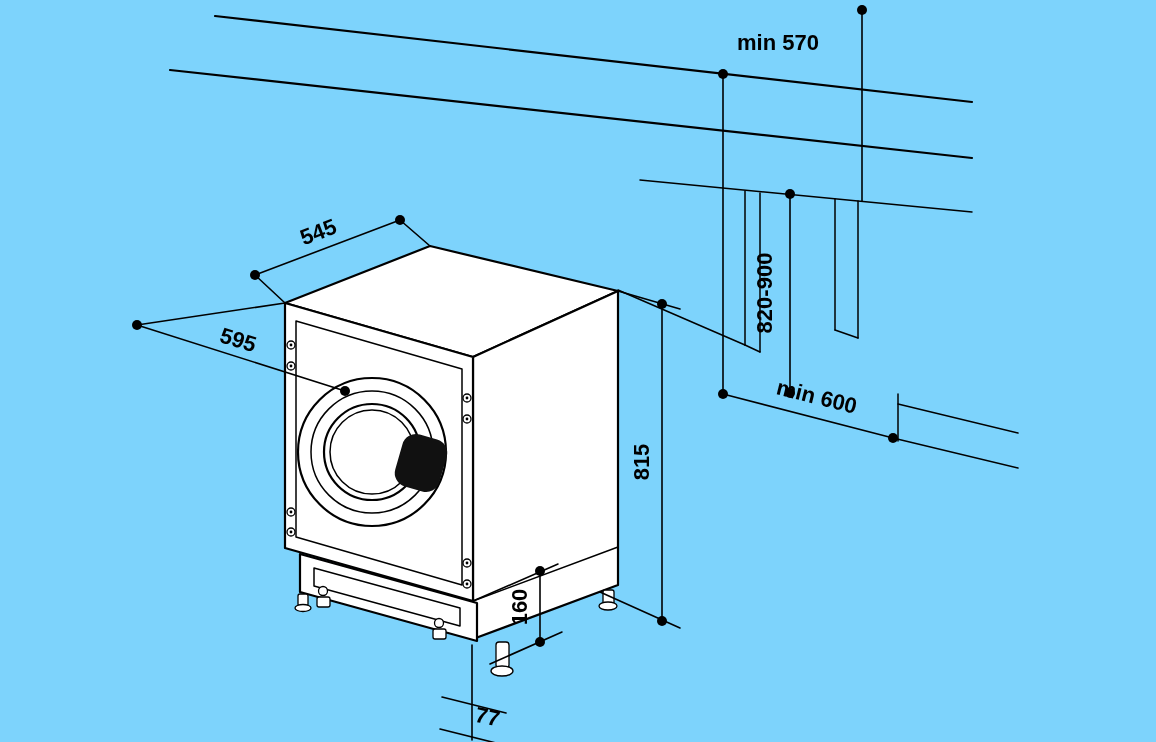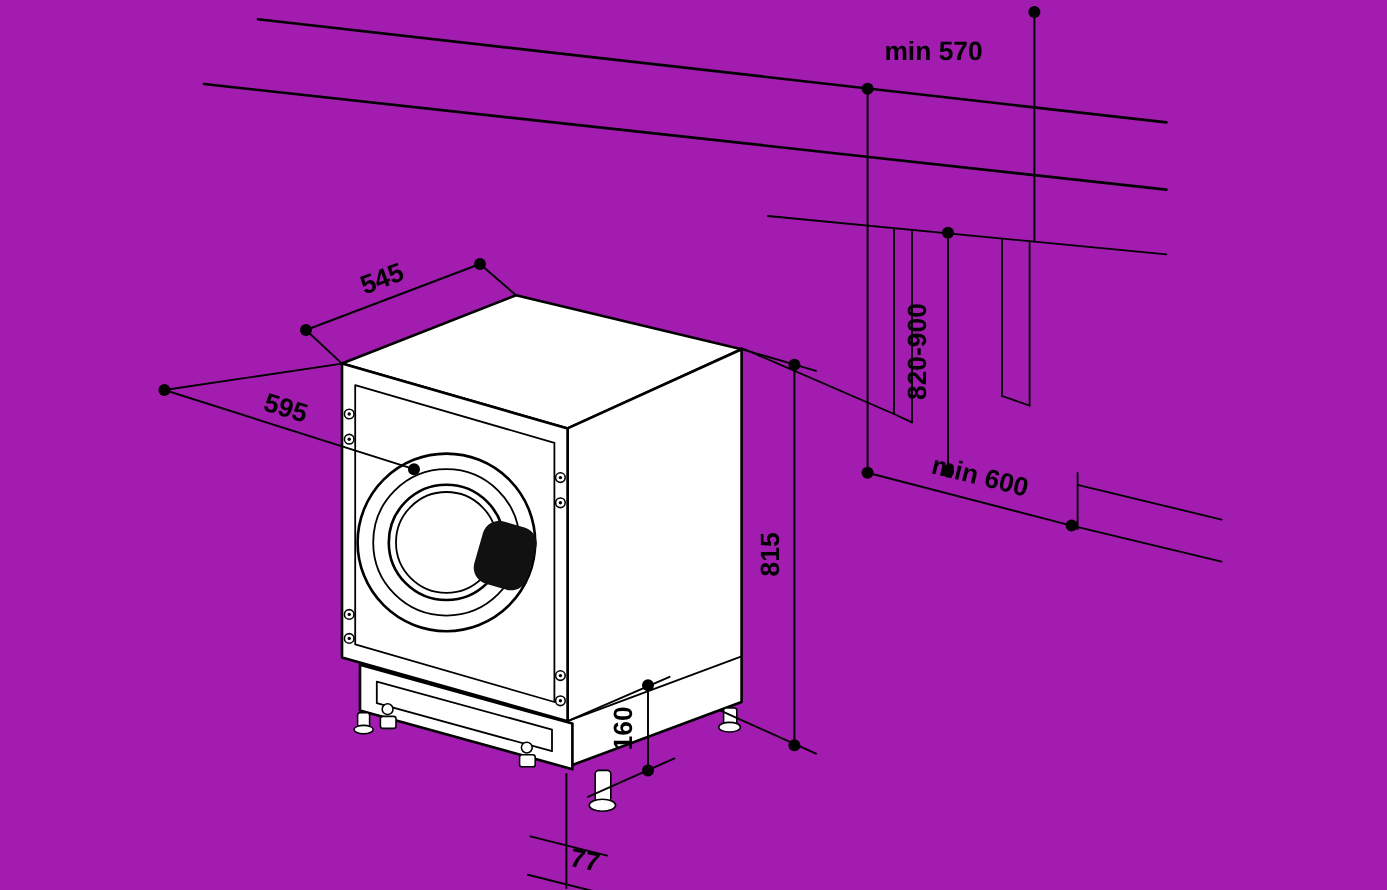--- a/index.html
+++ b/index.html
@@ -3,21 +3,21 @@
 <meta charset="utf-8">
 <style>
   html, body {
     margin: 0;
     padding: 0;
     background: #ffffff;
   }
   .stage {
     width: 1156px;
     height: 742px;
-    background: #a21caf;
+    background: #7dd3fc;
     position: relative;
     overflow: hidden;
   }
   svg { display: block; }
   .ln  { stroke: #000; stroke-width: 2.2; fill: none; stroke-linecap: round; }
   .ln-thin { stroke: #000; stroke-width: 1.5; fill: none; stroke-linecap: round; }
   .dim { stroke: #000; stroke-width: 1.6; fill: none; stroke-linecap: round; }
   .face { stroke: #000; stroke-width: 2.2; fill: #ffffff; stroke-linejoin: round; }
   .face-thin { stroke: #000; stroke-width: 1.5; fill: none; stroke-linejoin: round; }
   .dot { fill: #000; stroke: none; }

